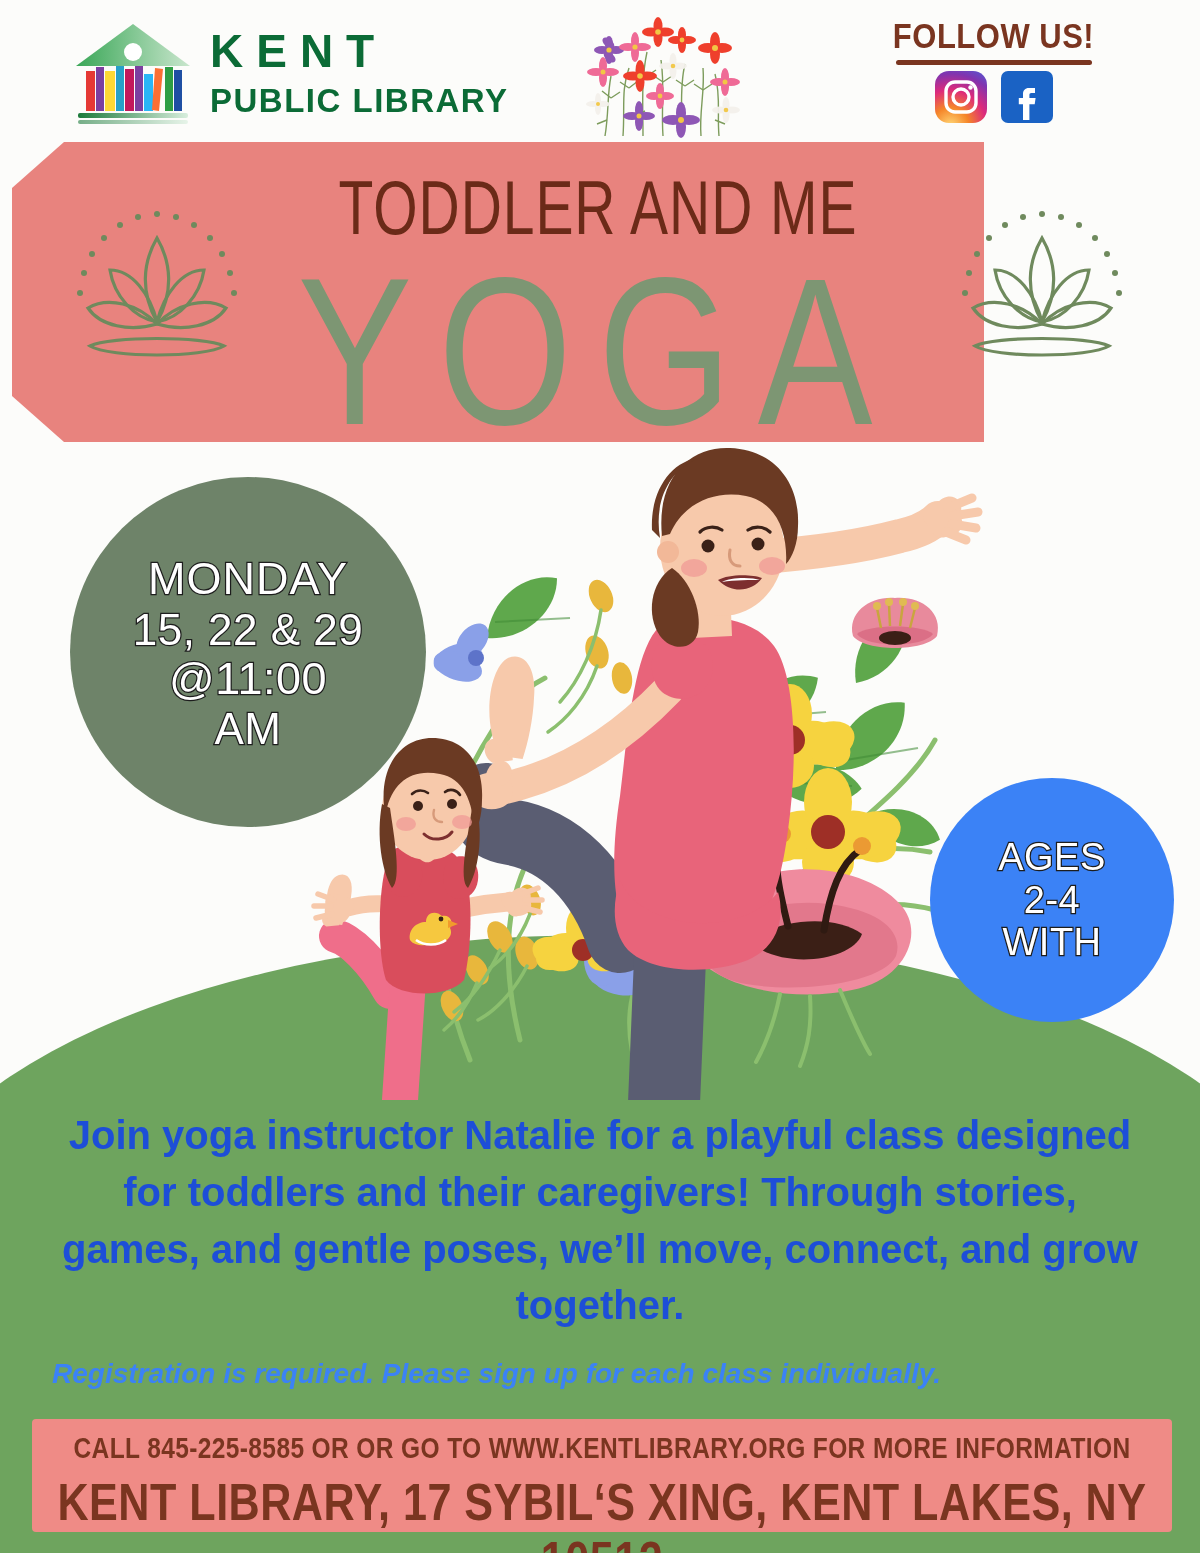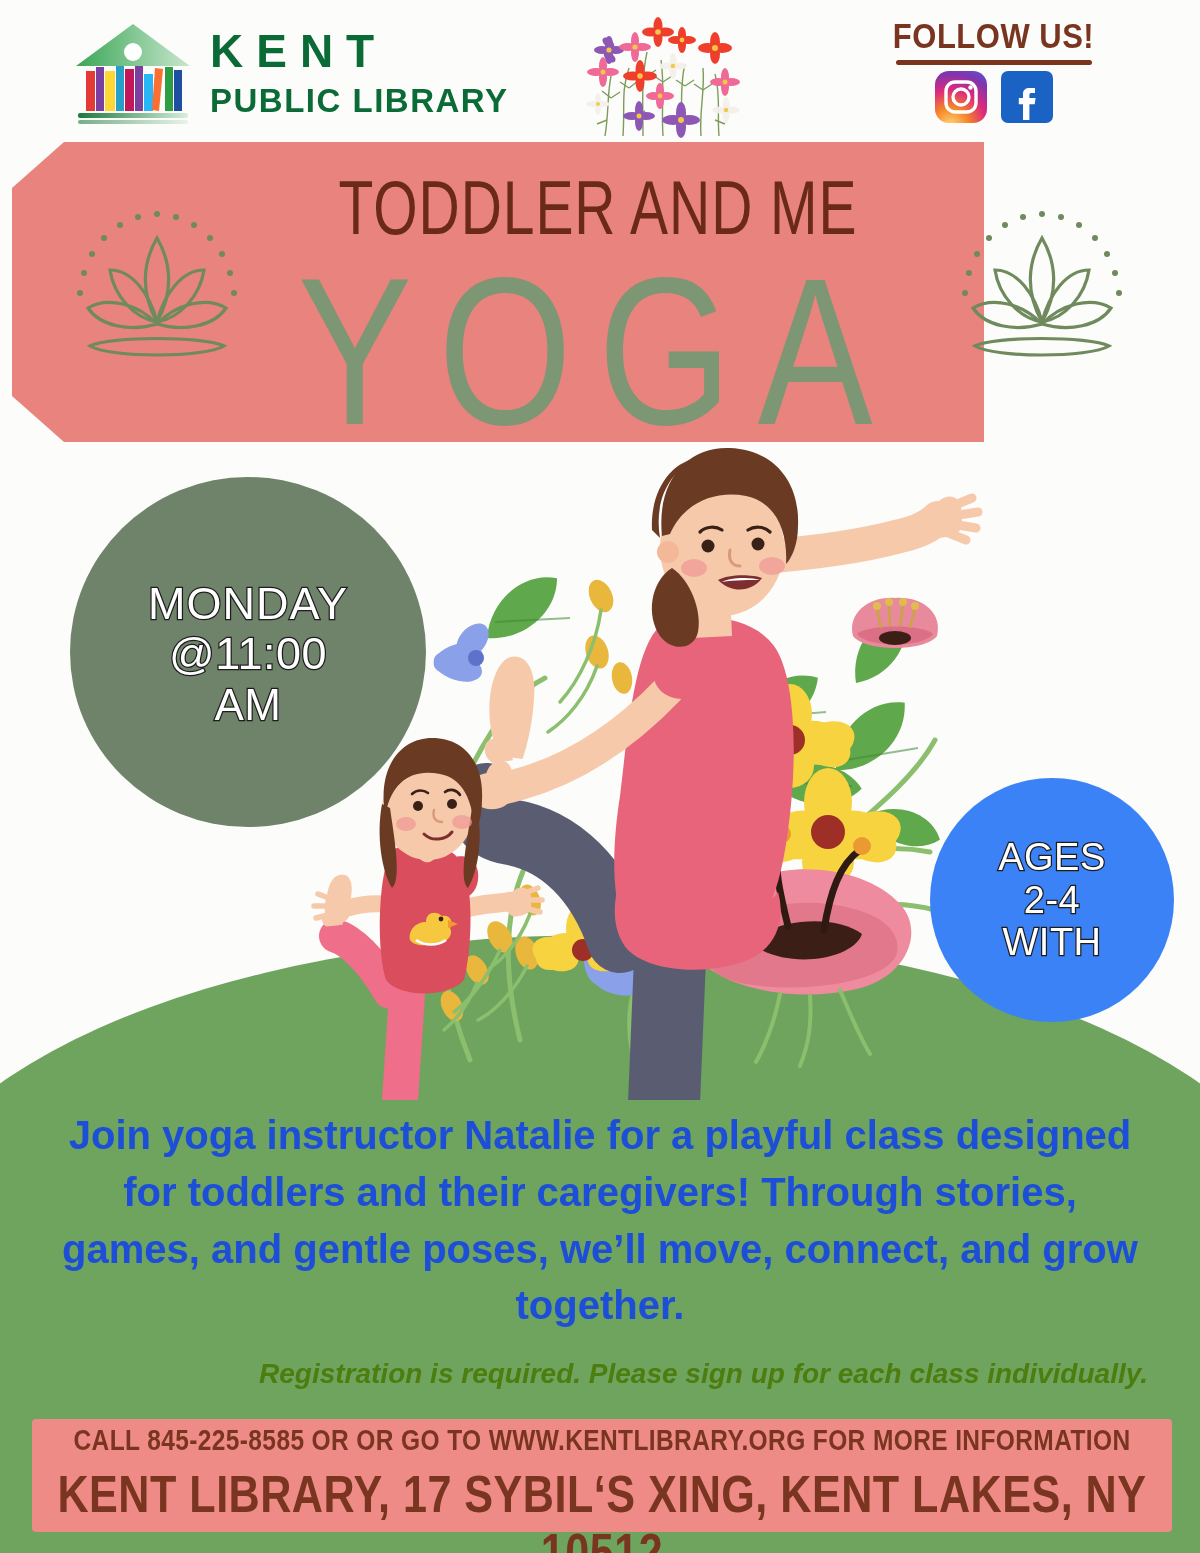--- a/index.html
+++ b/index.html
@@ -94,29 +94,29 @@
   #a3 { font-size:38px; letter-spacing:0.5px; }
   #a4 { font-size:35px; letter-spacing:0.2px; }
 
   
   #body-text {
     position:absolute; left:52px; top:1107px; width:1096px; text-align:center;
     color:#1d4ed8; font-size:40px; font-weight:bold; line-height:1.42;
     font-family:"Liberation Sans", sans-serif;
   }
   #reg-note {
-    position:absolute; left:52px; top:1358px; width:1096px; text-align:right;
-    color:#4d7c0f; font-size:28px; font-weight:bold; font-style:italic;
+    position:absolute; left:52px; top:1358px; width:1096px; text-align:left;
+    color:#3b82f6; font-size:28px; font-weight:bold; font-style:italic;
     font-family:"Liberation Sans", sans-serif;
   }
 
   
   #contact-bar {
     position:absolute; left:32px; top:1419px; width:1140px; height:113px;
-    background:#ef8b86; border-radius:4px; padding-top:4px;
+    background:#ef8b86; border-radius:4px; padding-top:12px;
   }
   #contact-line1 {
     text-align:center; color:#7a3520; font-size:25px; font-weight:bold;
     letter-spacing:0.4px; transform:scaleY(1.18) scaleX(0.98); transform-origin:top center;
     font-family:"Liberation Sans Narrow","Liberation Sans", sans-serif;
   }
   #contact-line2 {
     text-align:center; color:#7a3520; font-size:44px; font-weight:bold;
     letter-spacing:0.5px; margin-top:14px;
     transform:scaleY(1.16) scaleX(0.98); transform-origin:top center;
@@ -685,20 +685,21 @@
       <ellipse cx="462" cy="382" rx="10" ry="7" fill="#f09a96" opacity="0.75"></ellipse>
       <path d="M434 370 C432 378 436 382 442 382" stroke="#d79a7a" stroke-width="2.4" fill="none" stroke-linecap="round"></path>
       <path d="M424 394 C432 402 446 400 452 392" stroke="#7d2f2f" stroke-width="3" fill="none" stroke-linecap="round"></path>
     </g>
 
   </svg>
 </div>
 
 <div id="date-badge">
   <div class="badge-line" id="d1">MONDAY</div>
+  <div class="badge-line" id="d3">15, 22 &amp; 29</div>
   <div class="badge-line" id="d4">@11:00</div>
   <div class="badge-line" id="d5">AM</div>
 </div>
 
 <div id="ages-badge">
   <div class="badge-line" id="a1">AGES</div>
   <div class="badge-line" id="a2">2-4</div>
   <div class="badge-line" id="a3">WITH</div>
 </div>
 

